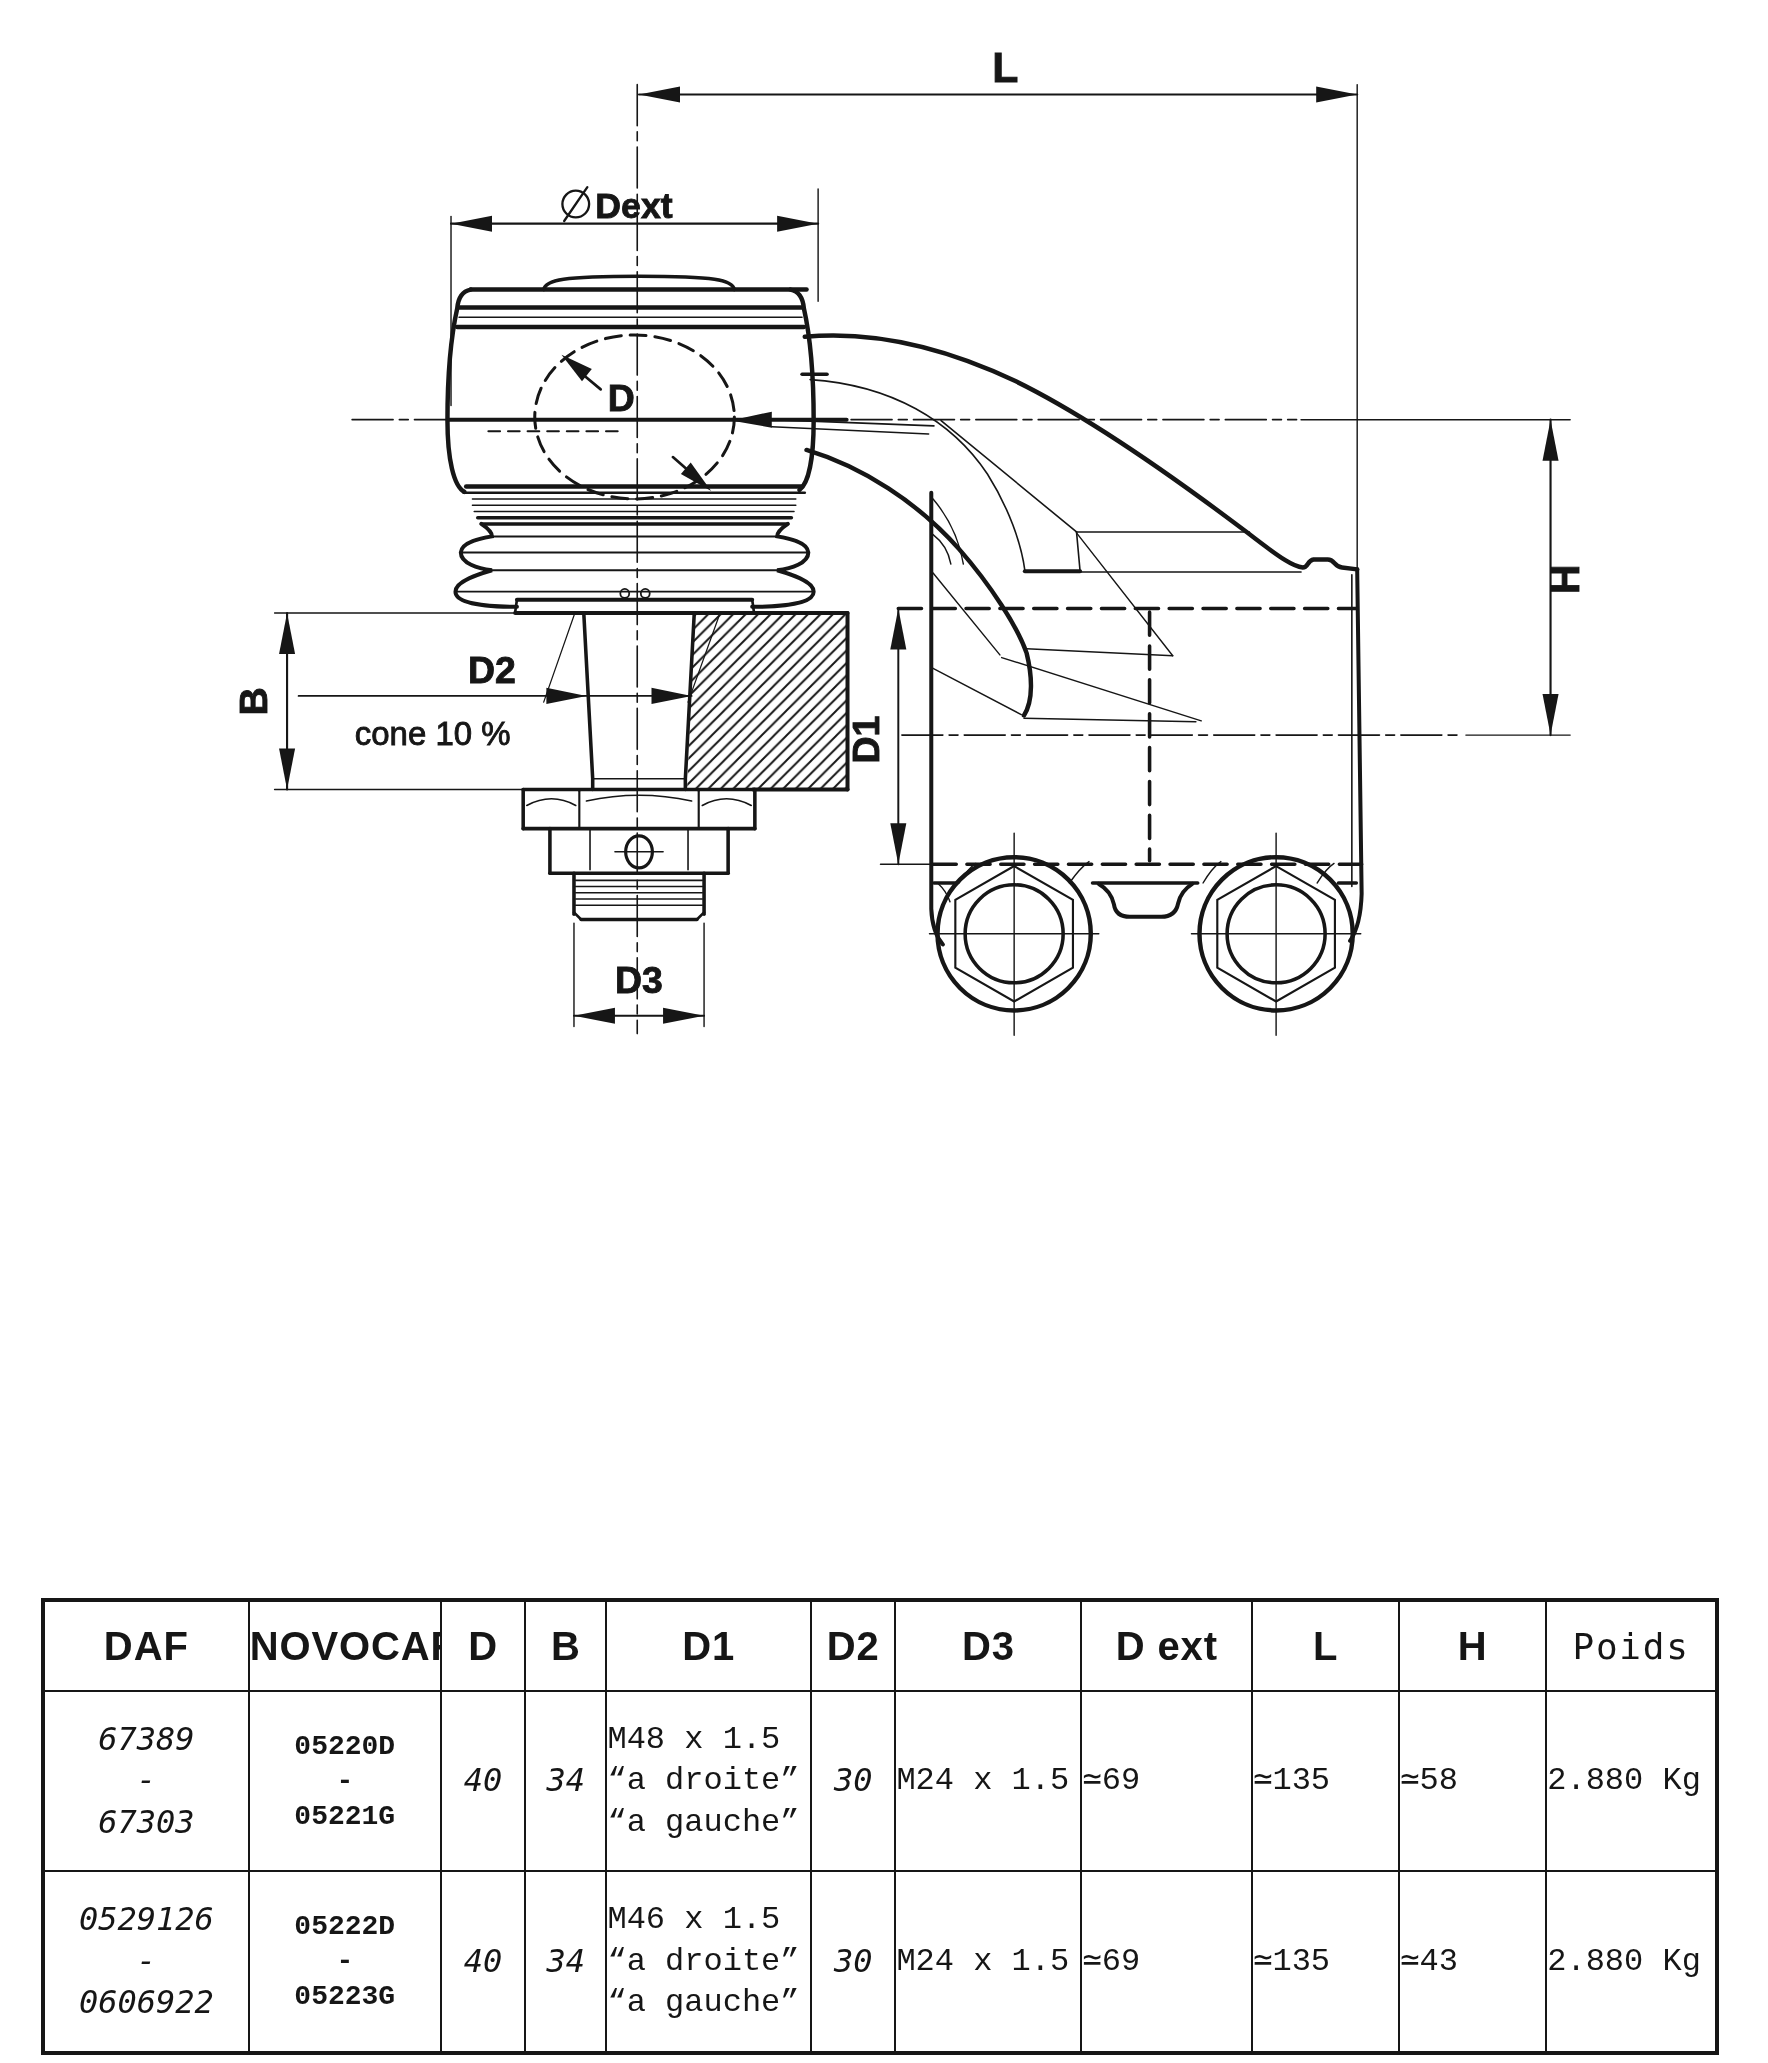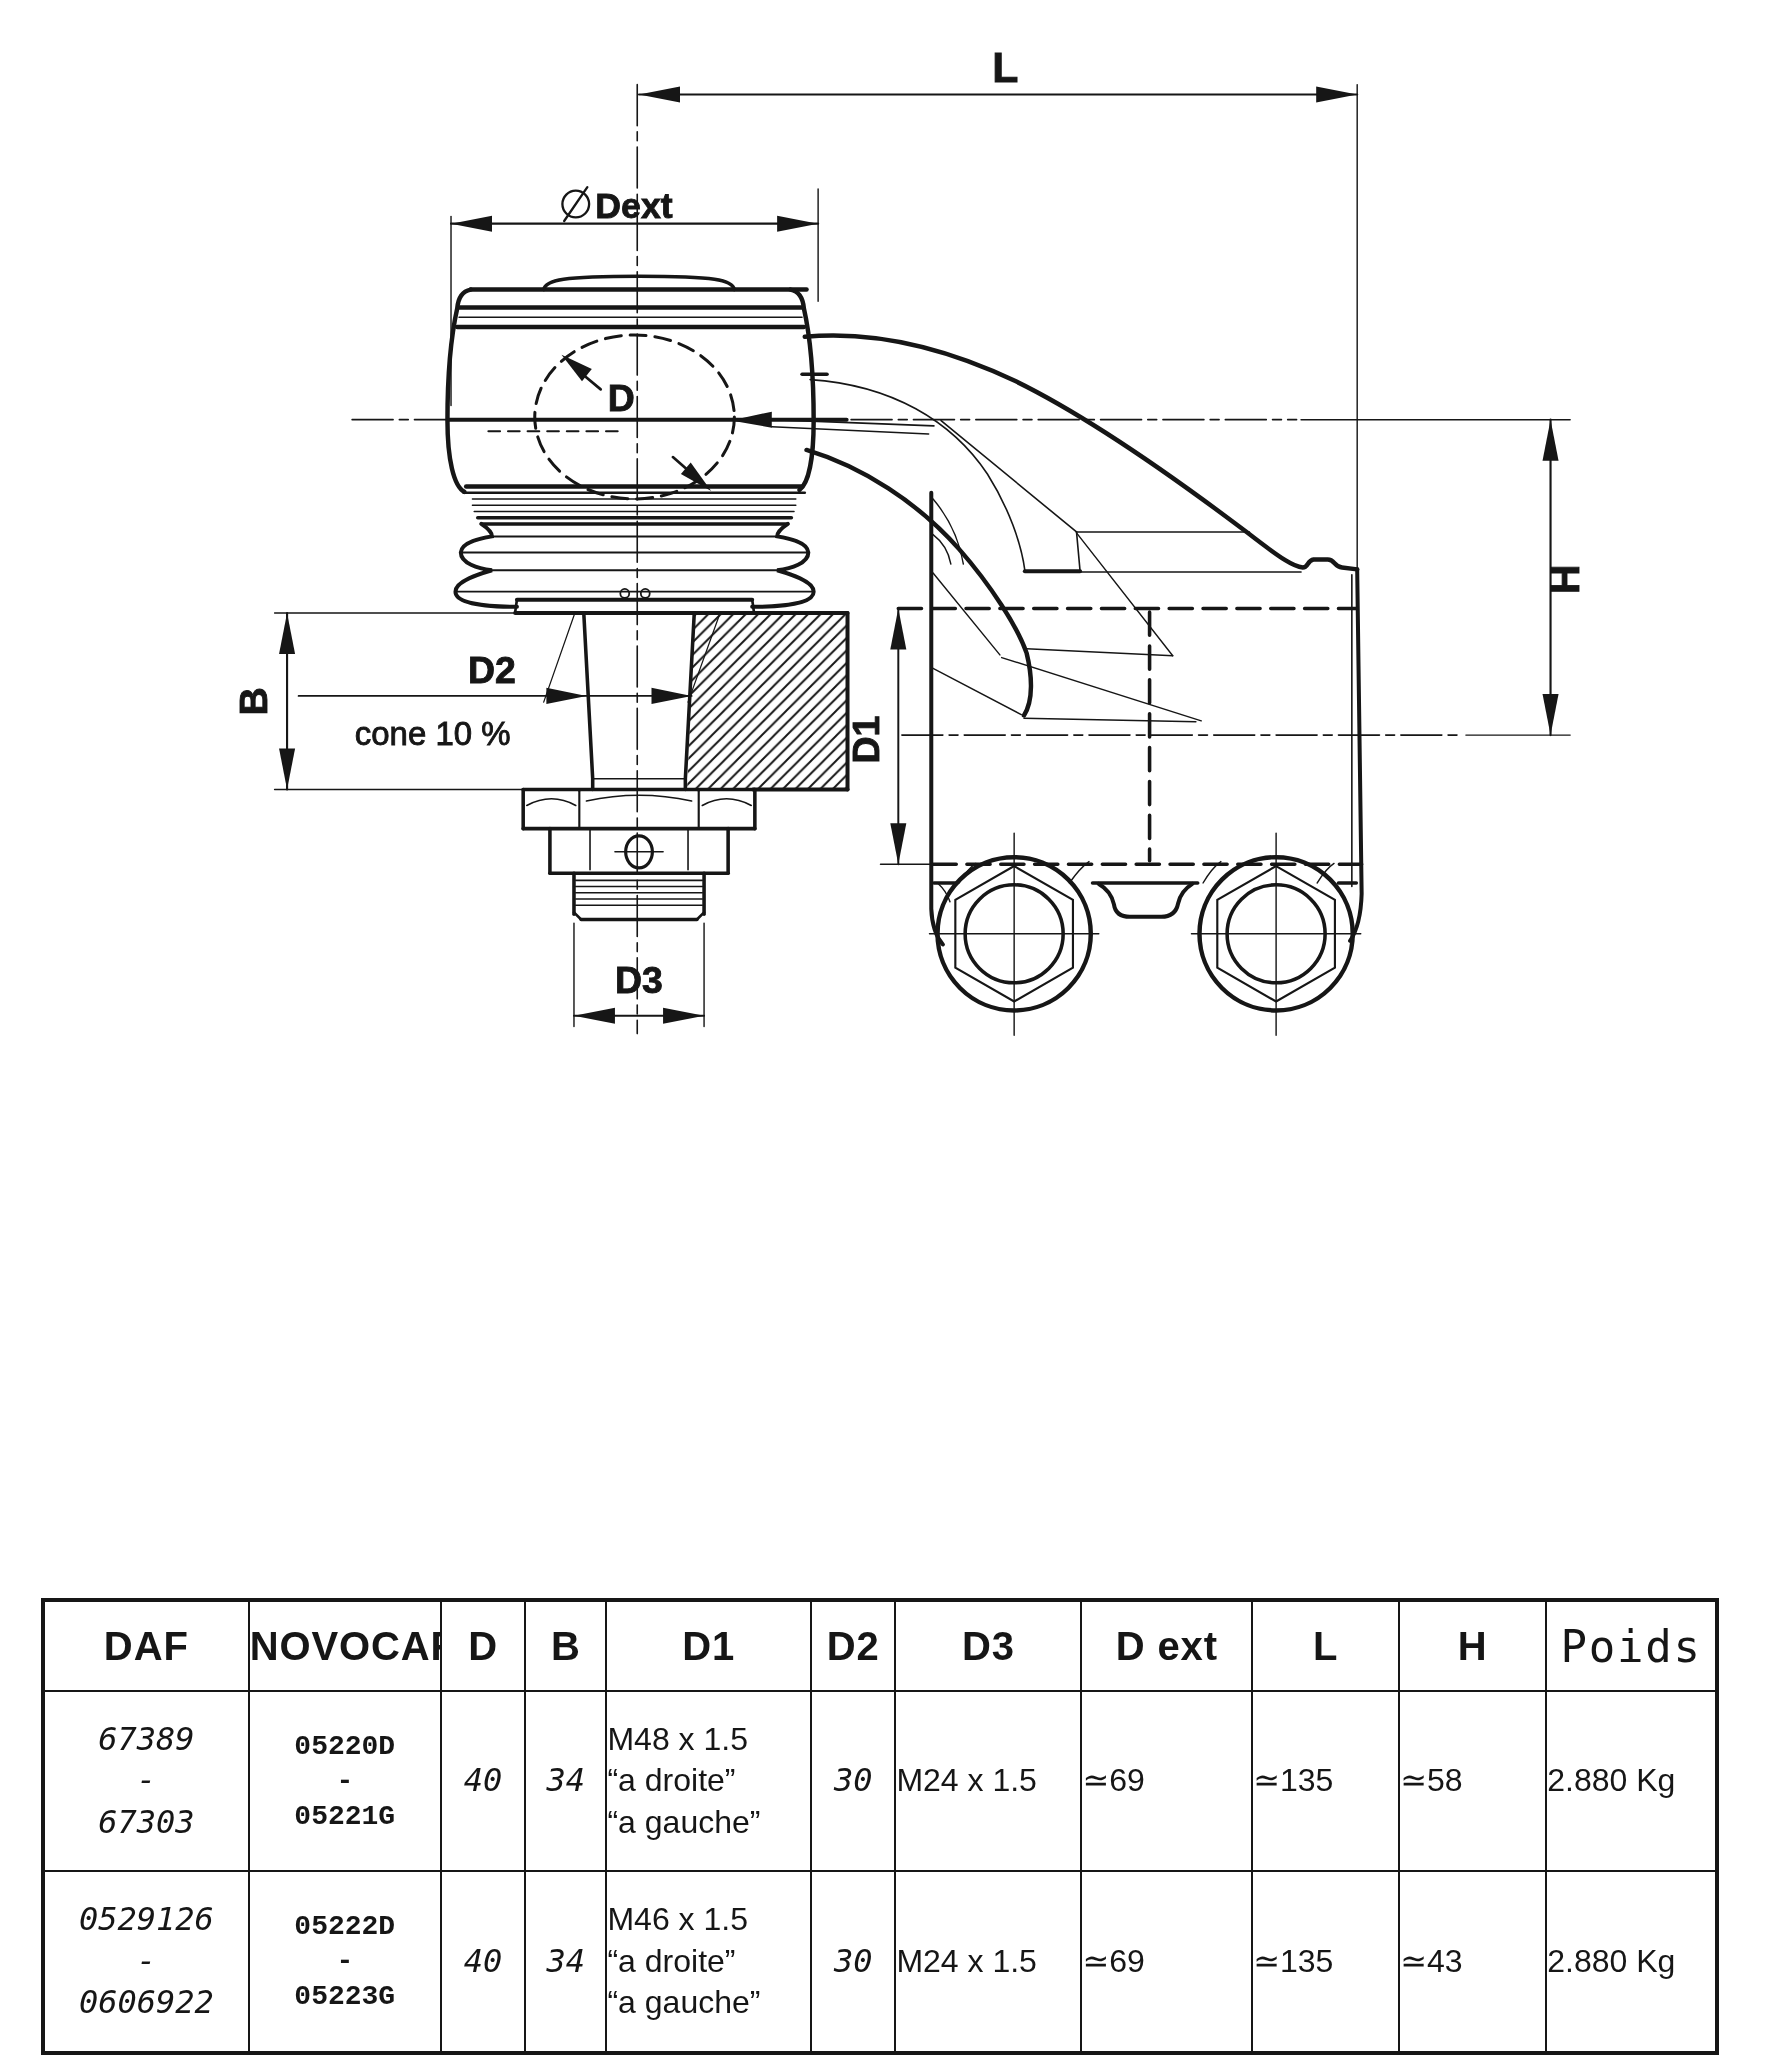--- a/index.html
+++ b/index.html
@@ -10,23 +10,23 @@
   .note{font-weight:normal;}
   
   #tablewrap{position:absolute;left:41px;top:1598px;}
   table.spec{border-collapse:collapse;table-layout:fixed;width:1678px;background:#fff;
              color:#161616;padding-left:28px;}
   table.spec td,table.spec th{border:2.7px solid #161616;padding:0;vertical-align:middle;
              overflow:hidden;}
   table.spec{border:4.5px solid #161616;}
   th.hd{font-family:"Liberation Sans",sans-serif;font-weight:bold;font-size:40px;
         letter-spacing:0.9px;text-align:center;height:88px;}
-  th.hd.light{font-family:"DejaVu Sans Mono",monospace;font-weight:normal;font-size:44px;letter-spacing:1.8px;}
+  th.hd.light{font-family:"DejaVu Sans Mono",monospace;font-weight:normal;font-size:36px;letter-spacing:1.8px;}
   td.c{font-family:"DejaVu Sans Mono",monospace;font-size:32px;line-height:1.3;text-align:center;font-style:italic;}
-  td.l{font-family:Liberation Sans, sans-serif;font-size:32px;line-height:1.3;text-align:left;padding-left:12.5px;}
+  td.l{font-family:Liberation Mono, monospace;font-size:32px;line-height:1.3;text-align:left;padding-left:12.5px;}
   td.nv{font-family:Liberation Mono, monospace;font-weight:bold;font-size:28px;line-height:1.25;text-align:center;margin-left:15px;}
   .r1{height:180px;}
   .r2{height:182px;}
   .sm{font-size:30px;}
   
   #title{position:absolute;left:535px;top:1429px;width:802px;text-align:center;
          font-weight:bold;font-size:41px;letter-spacing:0.9px;word-spacing:14.3px;white-space:nowrap;}
   #title .phi{font-family:"DejaVu Sans",sans-serif;font-weight:normal;font-size:48px;
               padding:0 23px 0 30px;vertical-align:-3.6px;}
 </style>

